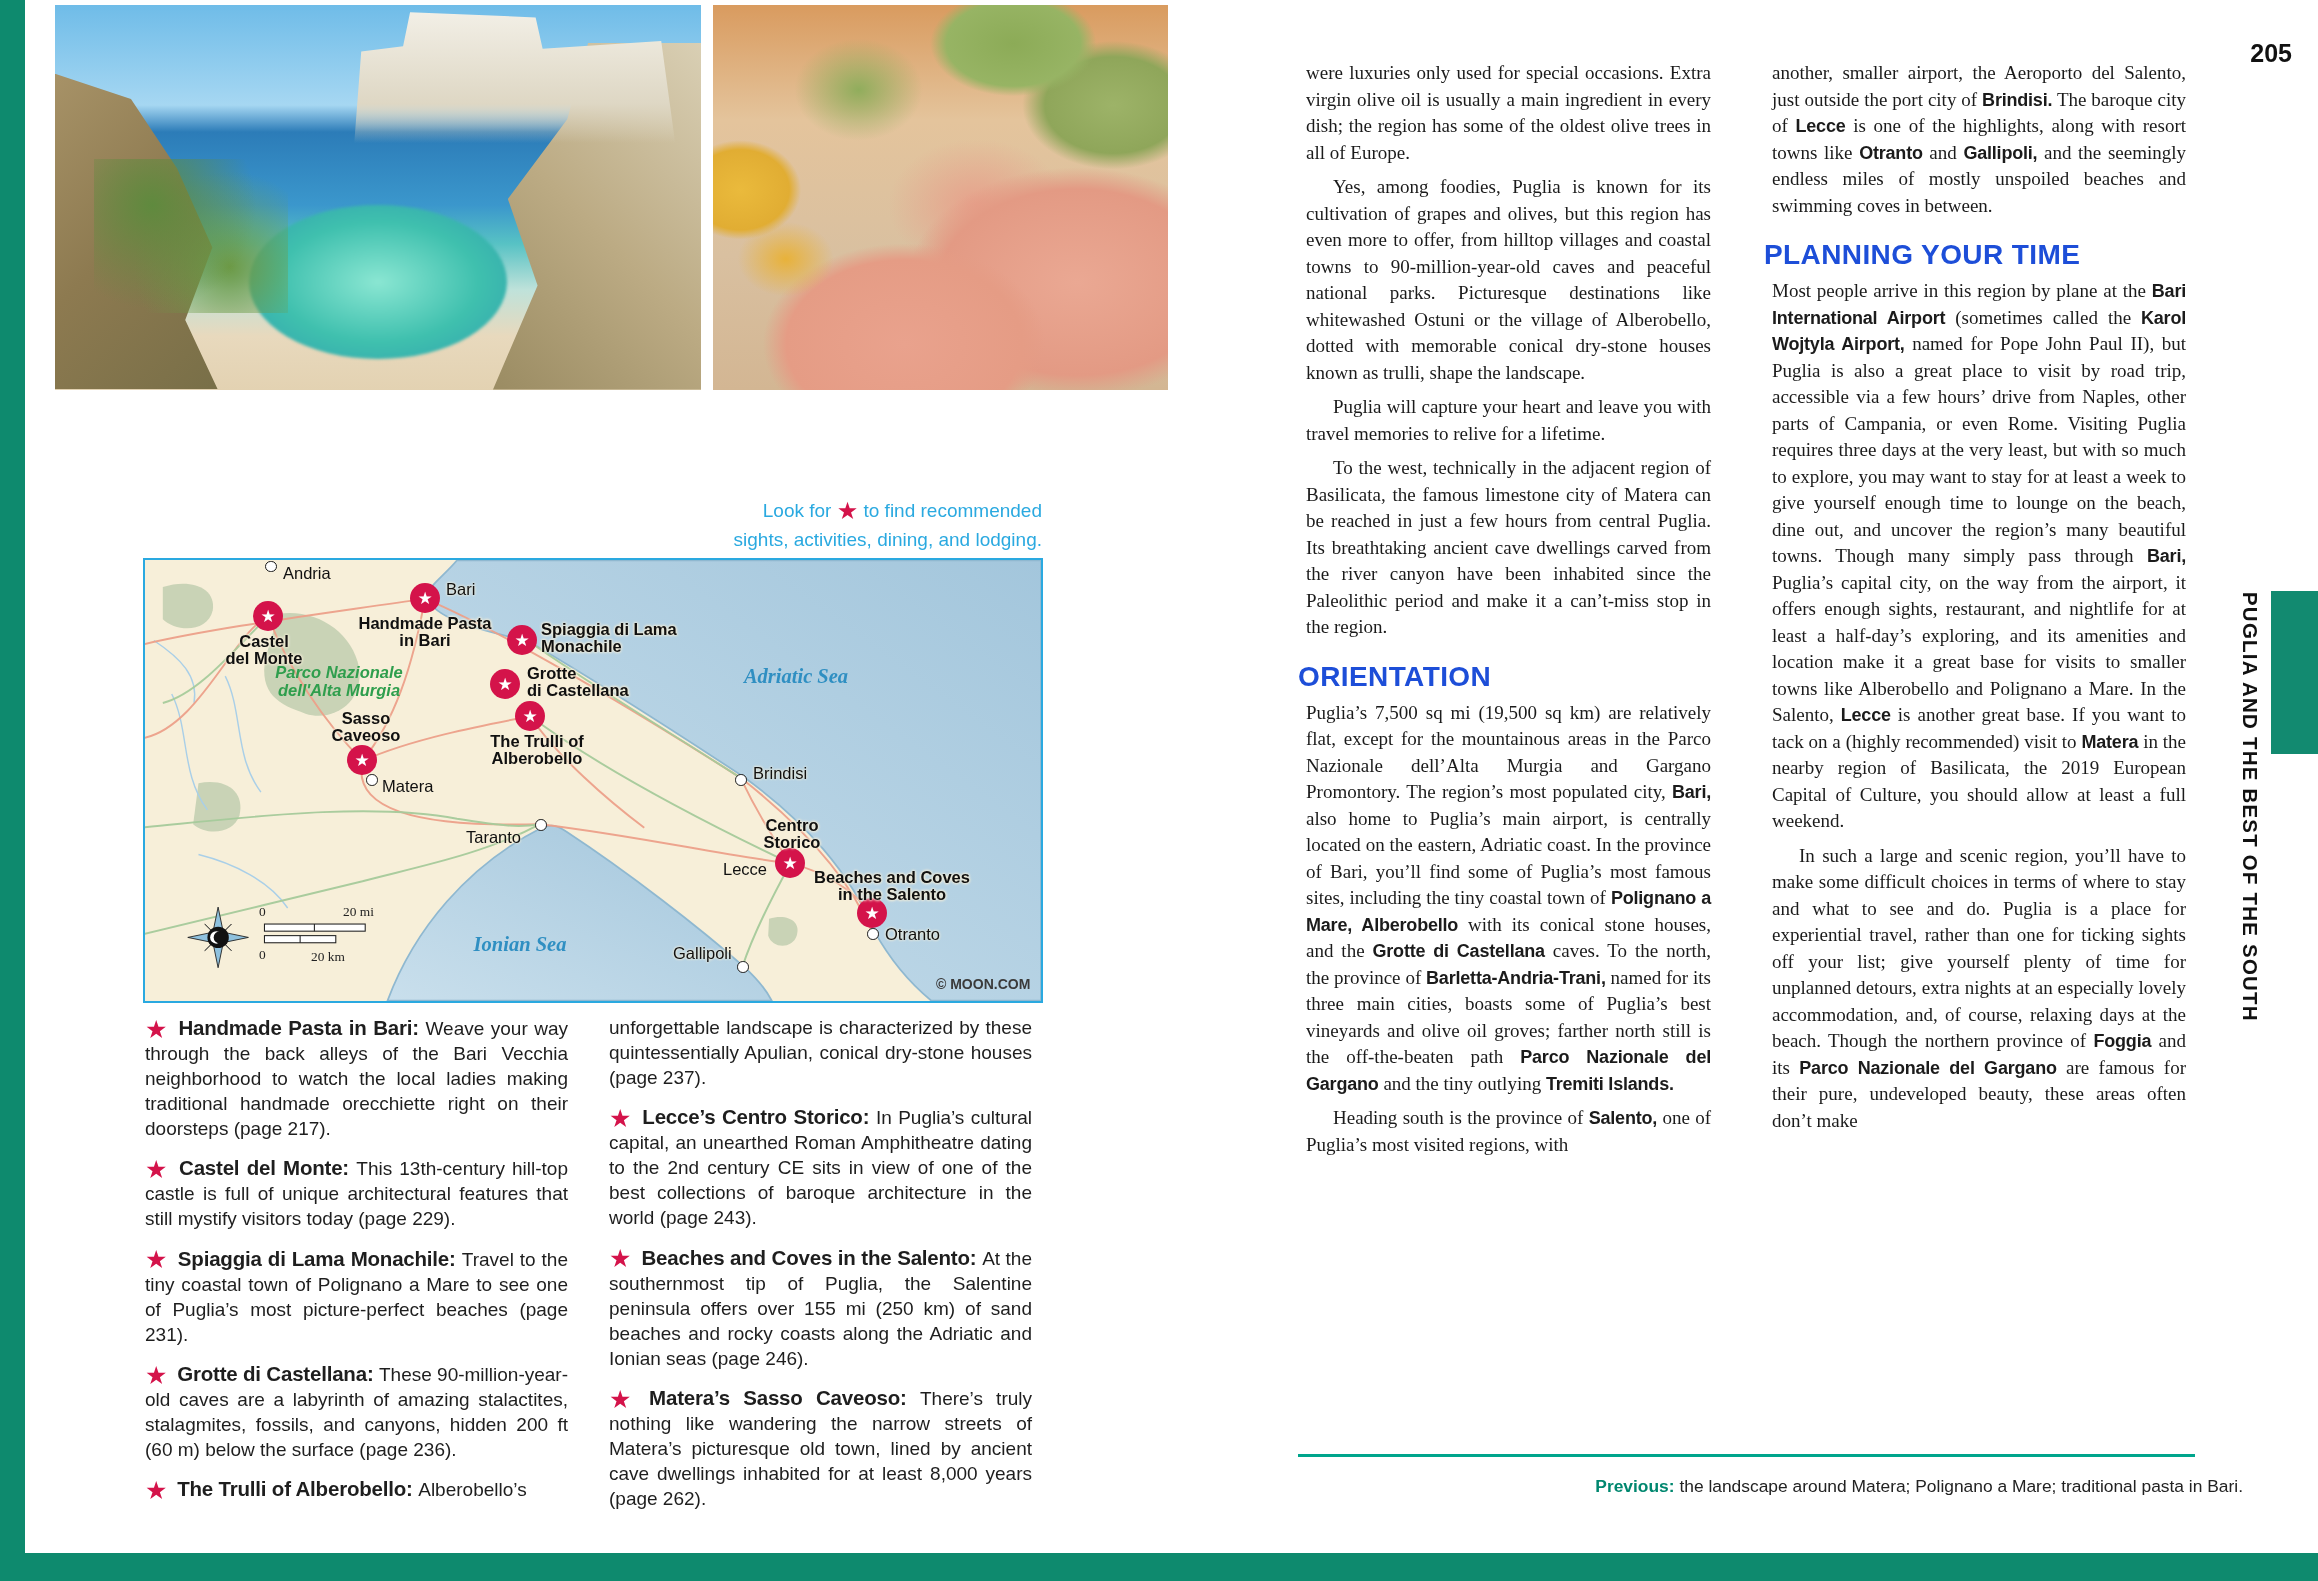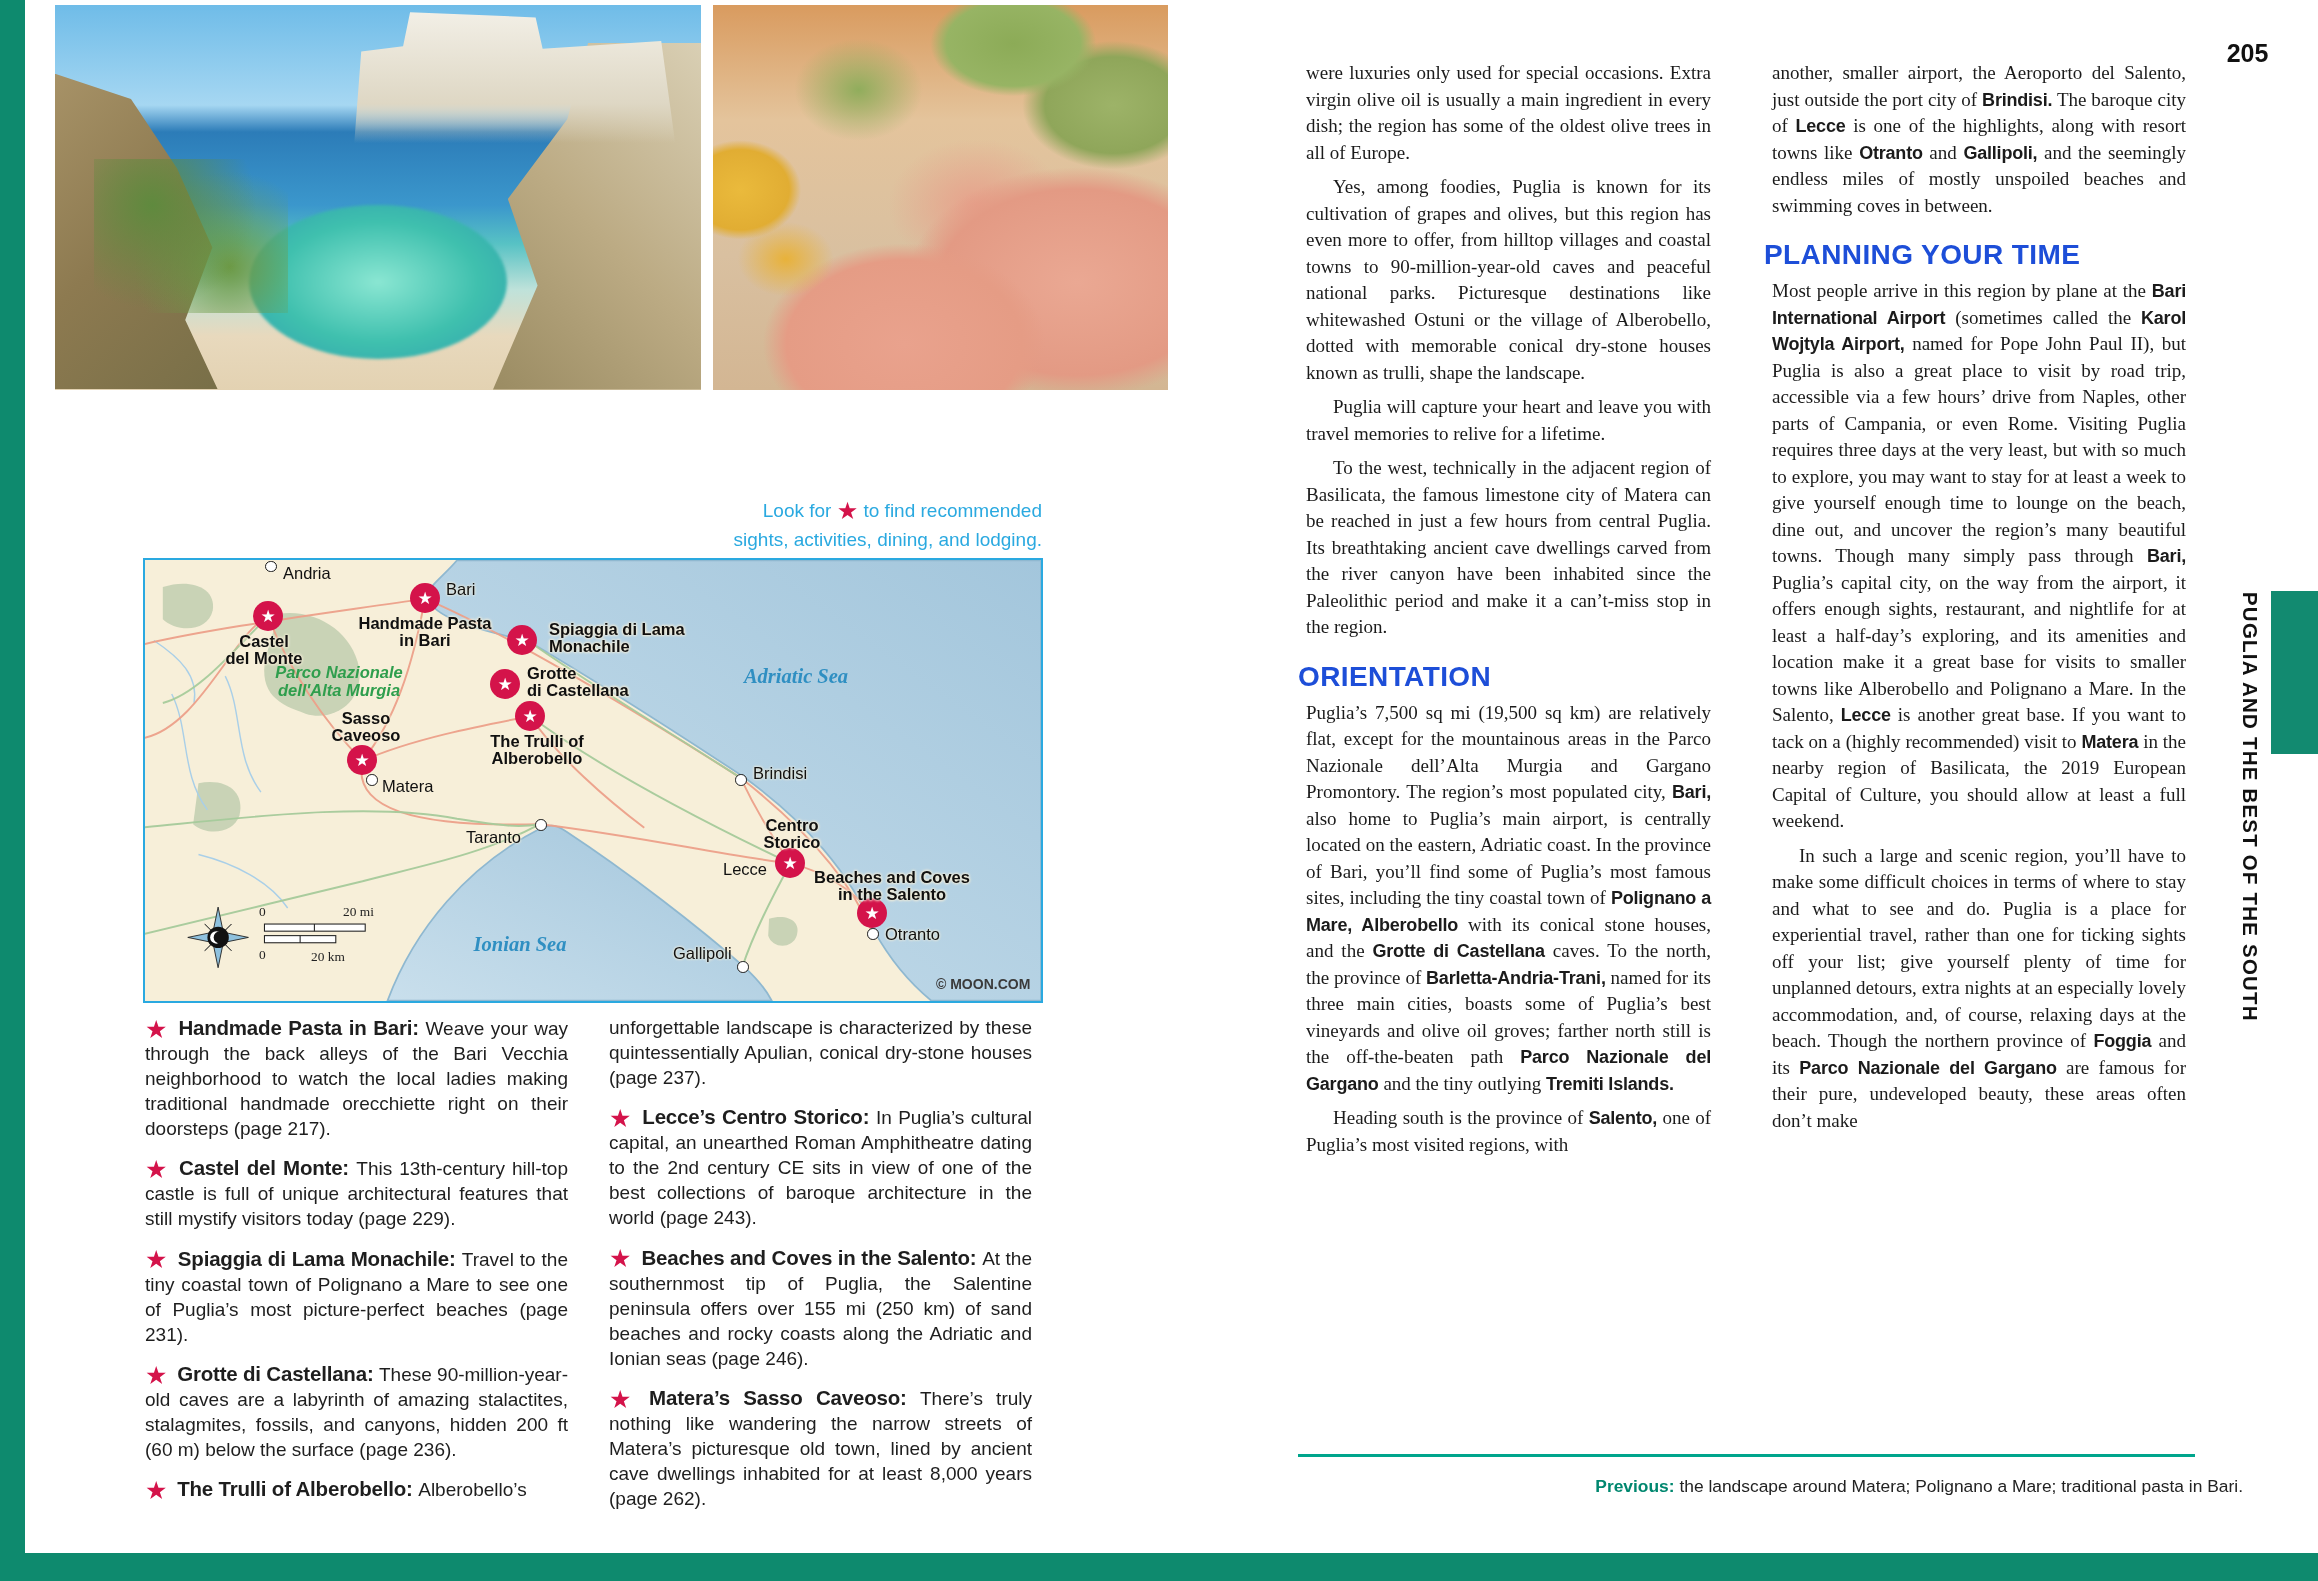--- a/index.html
+++ b/index.html
@@ -4,21 +4,21 @@
 <style>
   html,body{margin:0;padding:0;background:#fff;}
   .page{position:relative;width:2319px;height:1581px;background:#ffffff;overflow:hidden;
         font-family:"Liberation Sans",sans-serif;color:#1e1e1e;}
   
   .stripe-left{position:absolute;left:0;top:0;width:25px;height:1581px;background:#0e8a6e;}
   .bar-bottom{position:absolute;left:0;top:1553px;width:2319px;height:28.5px;background:#0e8a6e;}
   .side-tab{position:absolute;left:2271px;top:591px;width:47px;height:163px;background:#128a70;}
   .side-vert{position:absolute;left:2262px;top:592px;transform:rotate(90deg);transform-origin:0 0;
              font-weight:bold;font-size:20.5px;letter-spacing:1.2px;white-space:nowrap;color:#111;}
-  .pagenum{position:absolute;left:2203px;top:39px;width:89px;text-align:center;
+  .pagenum{position:absolute;left:2203px;top:39px;width:89px;text-align:right;
            font-weight:bold;font-size:25px;color:#111;}
   
   .photo{position:absolute;top:4.5px;overflow:hidden;}
   .ph-beach{left:55px;width:646px;height:385px;background:linear-gradient(180deg,#6fbce8 0%,#a6d7f2 26%,#2c7cb8 33%,#3b97cc 52%,#57c2c4 62%,#bfe2da 74%,#e8d9bd 86%,#e3d2b2 100%);}
   .ph-cove{position:absolute;left:30%;top:52%;width:40%;height:40%;border-radius:50%;
            background:radial-gradient(ellipse at center,#8ae6d2 0%,#3fc0ae 55%,#2f9fae 100%);filter:blur(1.8px);}
   .ph-cliff-l{position:absolute;left:0;top:18%;width:42%;height:82%;
               background:linear-gradient(135deg,#a79267 0%,#8d7a50 40%,#6f6a44 100%);
               clip-path:polygon(0 0,28% 8%,45% 30%,58% 55%,48% 78%,60% 100%,0 100%);}
   .ph-cliff-r{position:absolute;right:0;top:10%;width:46%;height:90%;
@@ -190,21 +190,21 @@
         <div class="m-dot" style="left: 221px; top: 214px;"></div>
         <div class="m-town" style="left: 237px; top: 218px;">Matera</div>
         <div class="m-lbl center" style="left: 280px; top: 55px;">
           <div>Handmade Pasta</div>
           <div>in Bari</div>
         </div>
         <div class="m-lbl center" style="left: 119px; top: 73px;">
           <div>Castel</div>
           <div>del Monte</div>
         </div>
-        <div class="m-lbl" style="left: 396px; top: 61px; margin-left: 8px;">
+        <div class="m-lbl" style="left: 396px; top: 61px;">
           <div>Spiaggia di Lama</div>
           <div>Monachile</div>
         </div>
         <div class="m-lbl" style="left: 382px; top: 105px;">
           <div>Grotte</div>
           <div>di Castellana</div>
         </div>
         <div class="m-lbl center" style="left: 392px; top: 173px;">
           <div>The Trulli of</div>
           <div>Alberobello</div>

